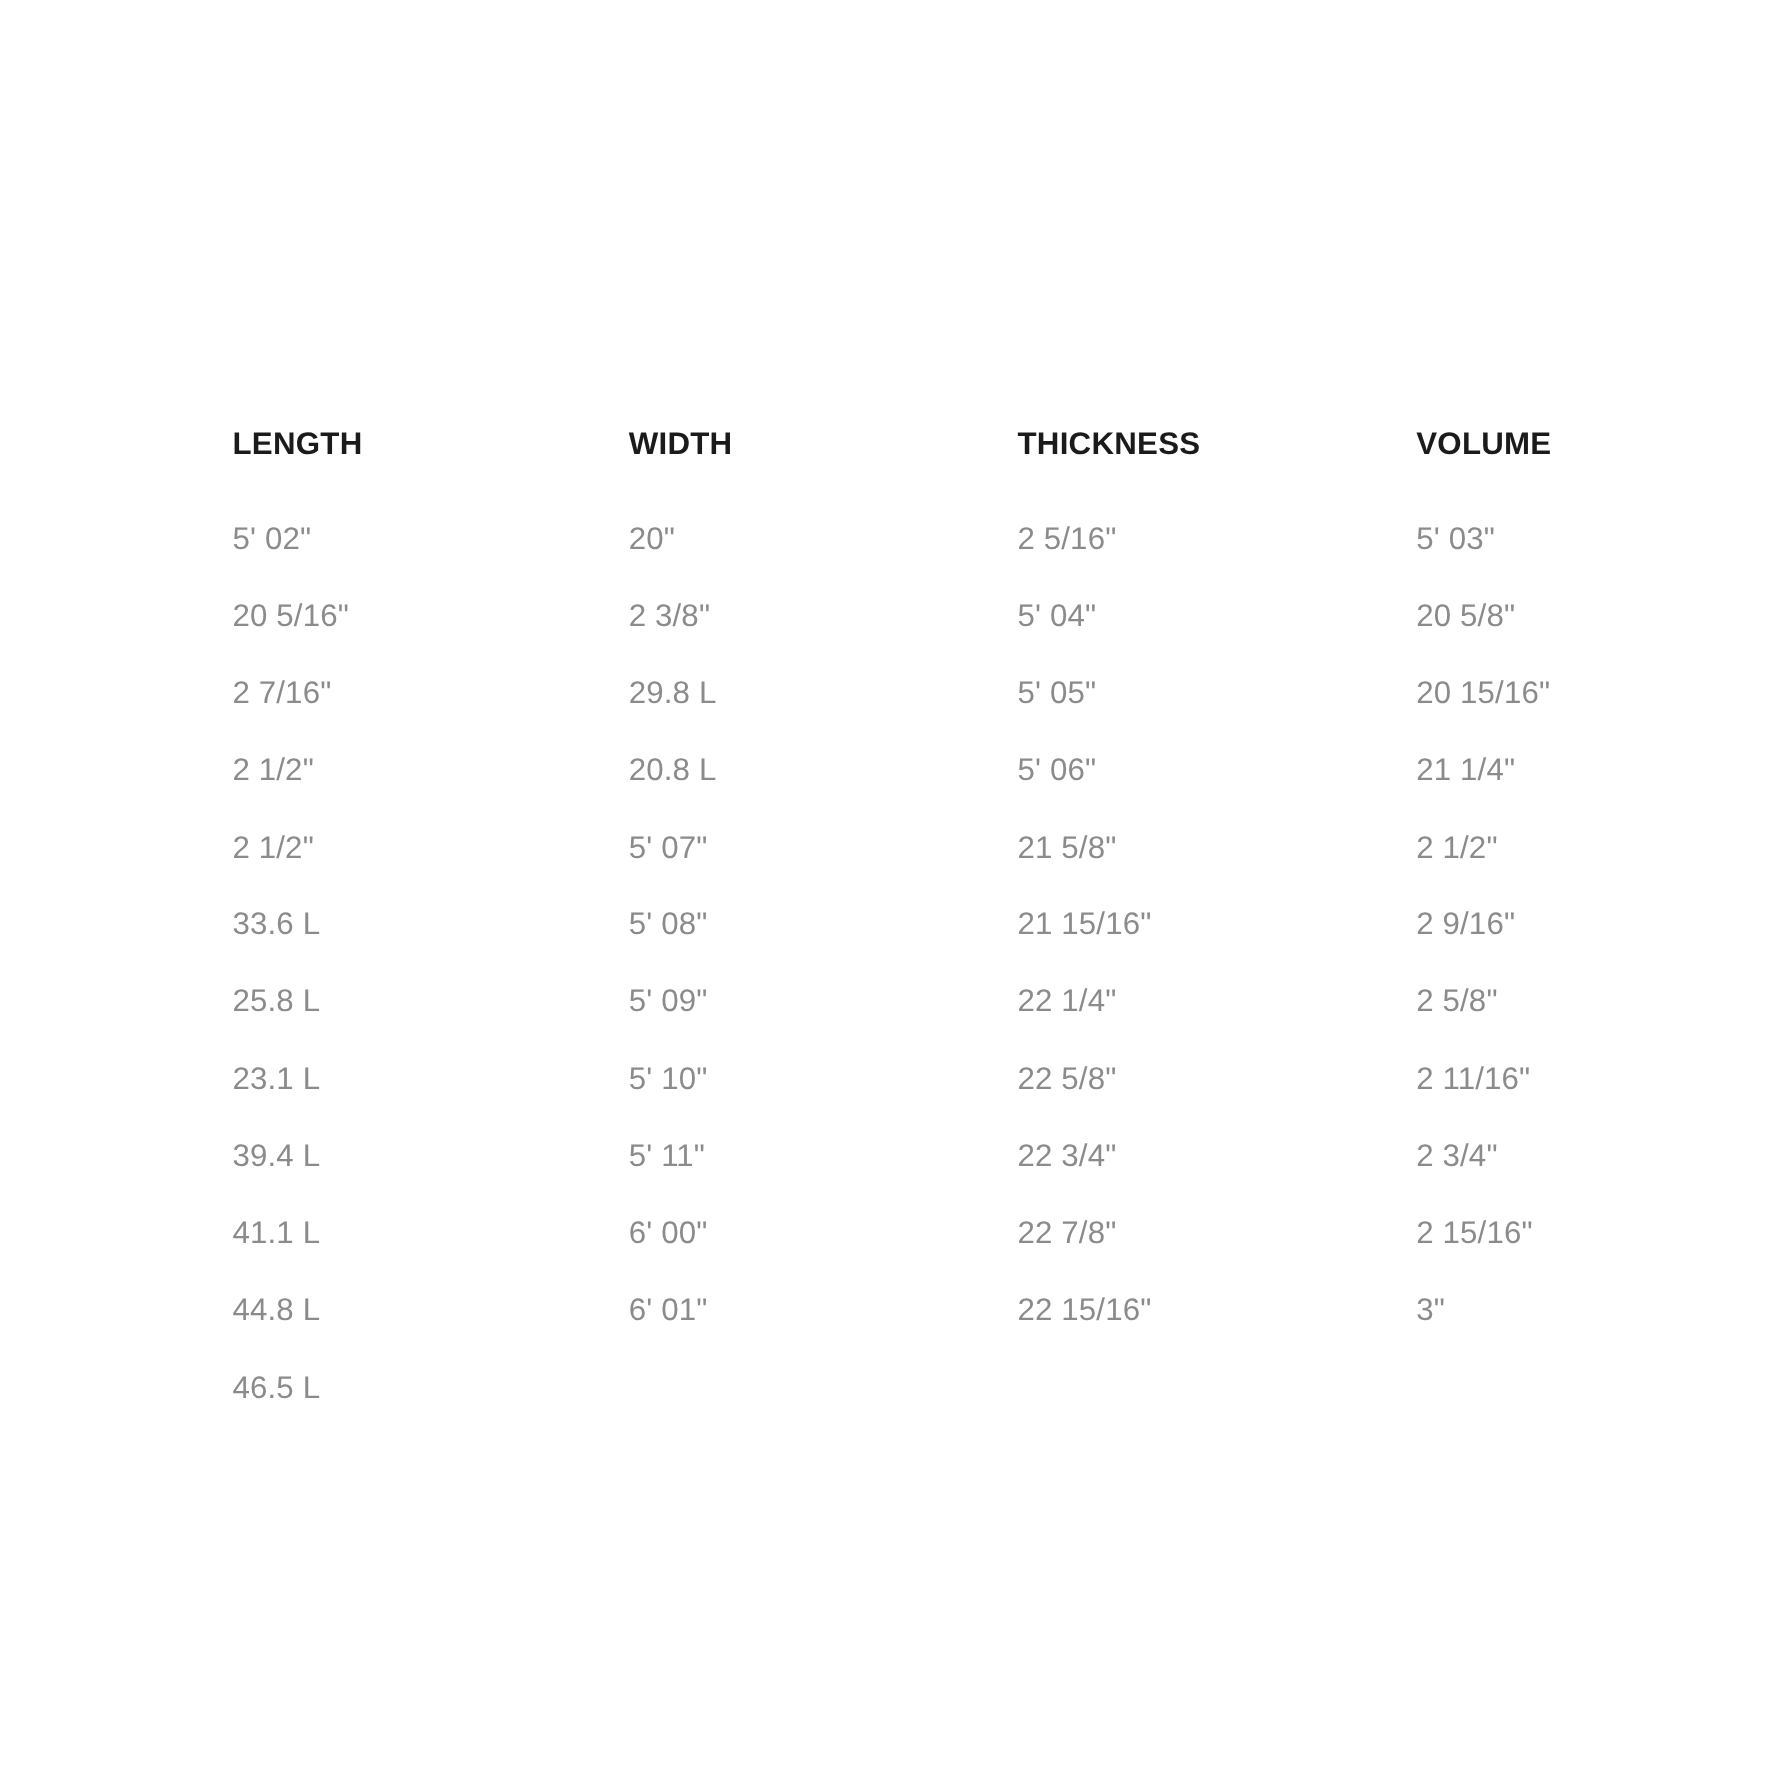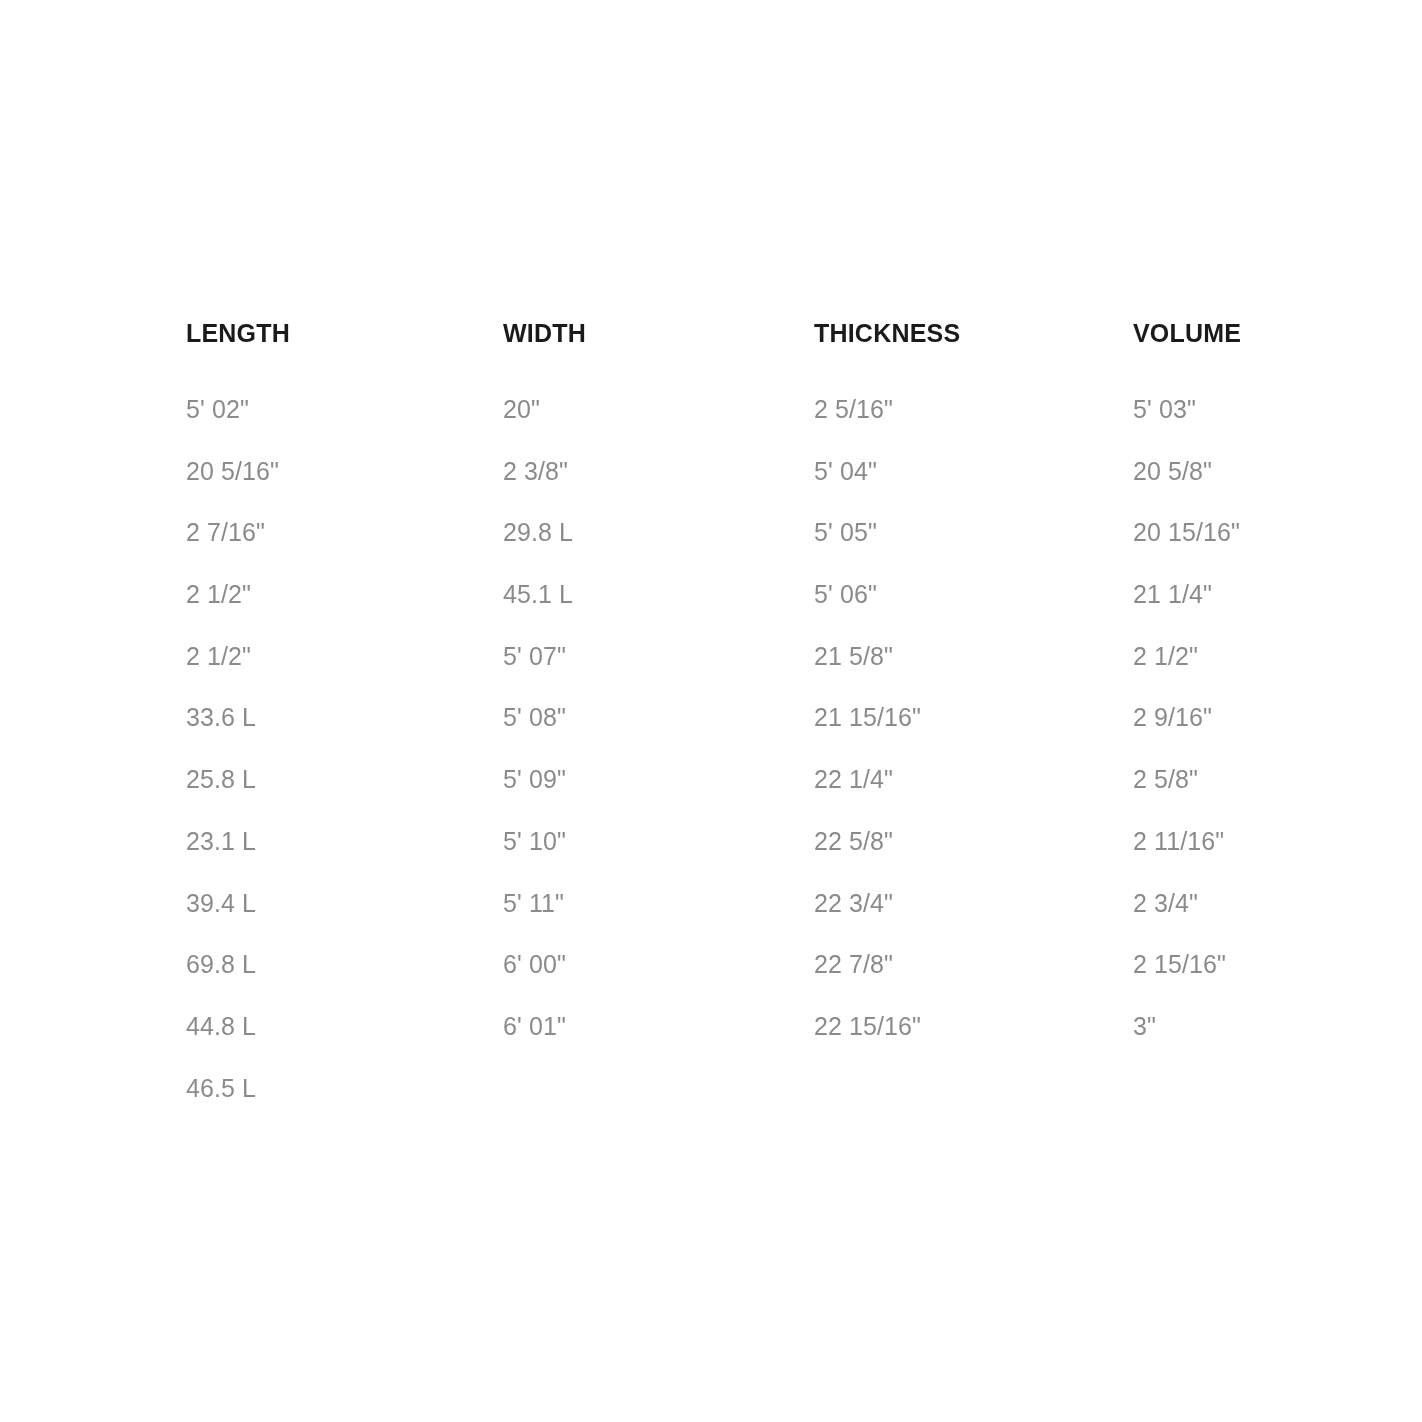--- a/index.html
+++ b/index.html
@@ -24,20 +24,21 @@
     top: 318px;
     width: 1090px;
   }
 
   .spec-grid {
     display: grid;
     
     grid-template-columns: 317px 311px 319px 143px;
     row-gap: 0;
     column-gap: 0;
+    margin-top: 22px;
   }
 
   .head-cell {
     font-size: 25px;
     font-weight: bold;
     letter-spacing: 0.2px;
     color: #1b1b1b;
     line-height: 30px;
     height: 30px;
     white-space: nowrap;
@@ -76,21 +77,21 @@
       <div class="data-cell">5' 03"</div>
       <div class="data-cell">20 5/16"</div>
       <div class="data-cell">2 3/8"</div>
       <div class="data-cell">5' 04"</div>
       <div class="data-cell">20 5/8"</div>
       <div class="data-cell">2 7/16"</div>
       <div class="data-cell">29.8 L</div>
       <div class="data-cell">5' 05"</div>
       <div class="data-cell">20 15/16"</div>
       <div class="data-cell">2 1/2"</div>
-      <div class="data-cell">45.1 L</div>
+      <div class="data-cell">20.8 L</div>
       <div class="data-cell">5' 06"</div>
       <div class="data-cell">21 1/4"</div>
       <div class="data-cell">2 1/2"</div>
       <div class="data-cell">5' 07"</div>
       <div class="data-cell">21 5/8"</div>
       <div class="data-cell">2 1/2"</div>
       <div class="data-cell">33.6 L</div>
       <div class="data-cell">5' 08"</div>
       <div class="data-cell">21 15/16"</div>
       <div class="data-cell">2 9/16"</div>
@@ -99,21 +100,21 @@
       <div class="data-cell">22 1/4"</div>
       <div class="data-cell">2 5/8"</div>
       <div class="data-cell">23.1 L</div>
       <div class="data-cell">5' 10"</div>
       <div class="data-cell">22 5/8"</div>
       <div class="data-cell">2 11/16"</div>
       <div class="data-cell">39.4 L</div>
       <div class="data-cell">5' 11"</div>
       <div class="data-cell">22 3/4"</div>
       <div class="data-cell">2 3/4"</div>
-      <div class="data-cell">69.8 L</div>
+      <div class="data-cell">41.1 L</div>
       <div class="data-cell">6' 00"</div>
       <div class="data-cell">22 7/8"</div>
       <div class="data-cell">2 15/16"</div>
       <div class="data-cell">44.8 L</div>
       <div class="data-cell">6' 01"</div>
       <div class="data-cell">22 15/16"</div>
       <div class="data-cell">3"</div>
       <div class="data-cell">46.5 L</div>
     </div>
 </div>

